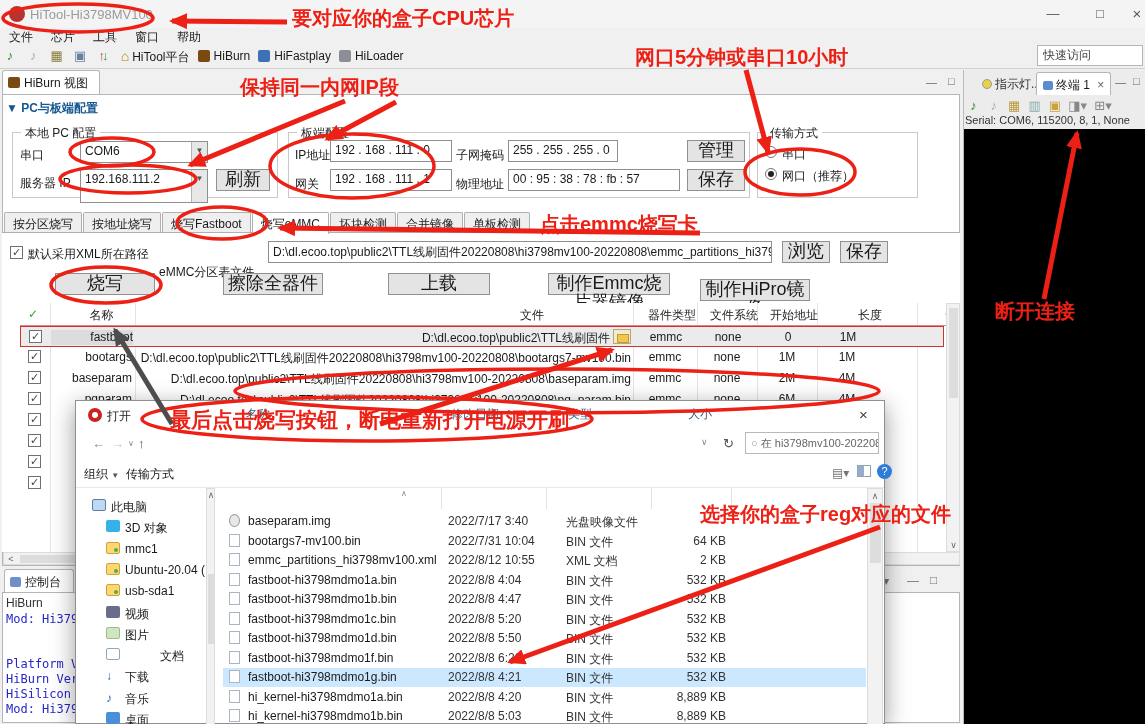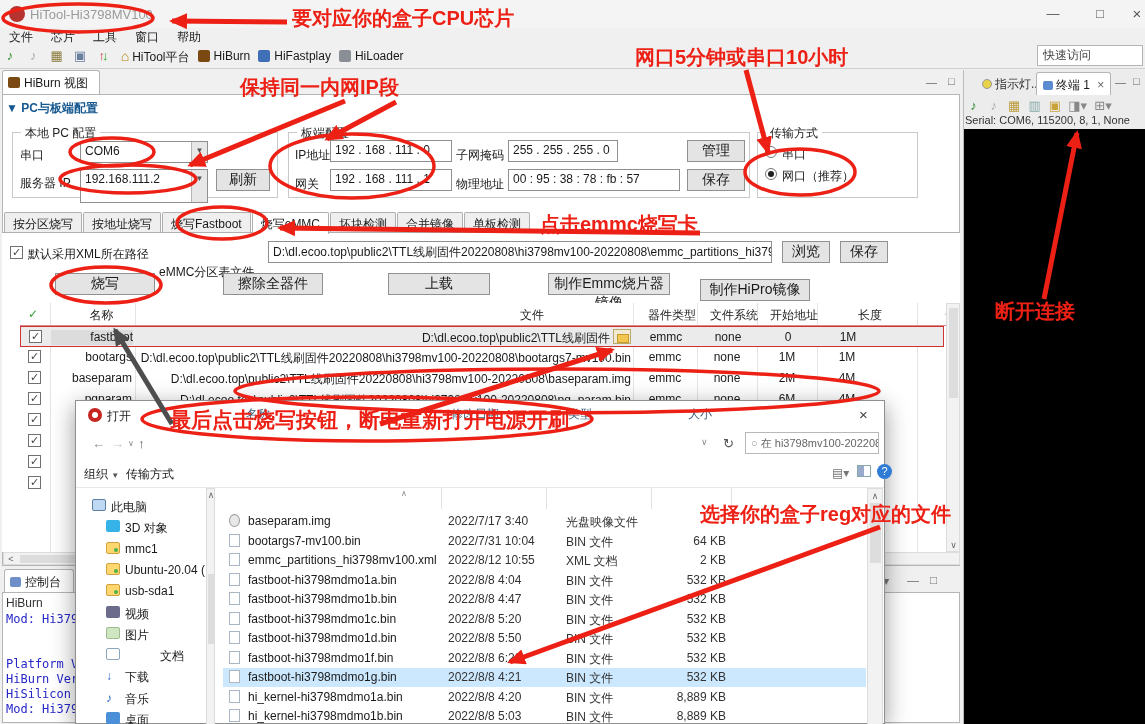--- a/index.html
+++ b/index.html
@@ -22,21 +22,21 @@
   .tbtn .sq{display:inline-block;width:12px;height:12px;margin-right:4px;vertical-align:-2px;border-radius:2px;}
   #quick-access{right:2px;top:0px;width:106px;height:21px;border:1px solid #b5b5b5;background:#fff;color:#444;font-size:12px;padding:2px 5px;}
   
   #view-tab{left:2px;top:70px;width:98px;height:24px;background:#fff;border:1px solid #b5b5b5;border-bottom:none;border-radius:3px 3px 0 0;padding:4px 6px;z-index:2;}
   #view-body{left:2px;top:94px;width:958px;height:472px;background:#fff;border:1px solid #b5b5b5;}
   #sec-hdr{left:6px;top:100px;width:950px;height:20px;color:#15578f;font-weight:bold;}
   .group{border:1px solid #c9c9c9;background:#fff;}
   .legend{position:absolute;top:-8px;left:8px;background:#fff;padding:0 4px;font-size:12px;color:#222;}
   .fld{position:absolute;border:1px solid #8f8f8f;background:#fff;font-size:12px;padding:2px 4px;white-space:nowrap;overflow:hidden;}
   .combo .dd{position:absolute;right:0;top:0;width:16px;height:100%;background:#e7e7e7;border-left:1px solid #b5b5b5;color:#555;font-size:8px;text-align:center;line-height:18px;}
-  .btn{position:absolute;background:#e4e4e4;border:1px solid #909090;text-align:center;font-size:14px;line-height:19px;}
+  .btn{position:absolute;background:#e4e4e4;border:1px solid #909090;text-align:center;font-size:18px;line-height:19px;}
   .radio{position:absolute;width:12px;height:12px;border:1px solid #777;border-radius:50%;background:#fff;}
   .radio.on::after{content:"";position:absolute;left:2px;top:2px;width:6px;height:6px;border-radius:50%;background:#222;}
   
   #burn-tabs{left:4px;top:212px;height:21px;}
   .btab{display:inline-block;height:21px;padding:3px 8px 0 8px;border:1px solid #b0b0b0;border-bottom:none;background:#efefef;margin-right:1px;border-radius:2px 2px 0 0;}
   .btab.active{background:#fff;height:22px;position:relative;z-index:3;}
   #tab-panel{left:2px;top:232px;width:958px;height:320px;background:#fff;border-top:1px solid #b0b0b0;}
   .cb{position:absolute;width:13px;height:13px;border:1px solid #707070;background:#fff;font-size:11px;line-height:11px;text-align:center;color:#444;}
   
   #emmc-table{left:20px;top:303px;width:926px;height:249px;background:#fff;}

